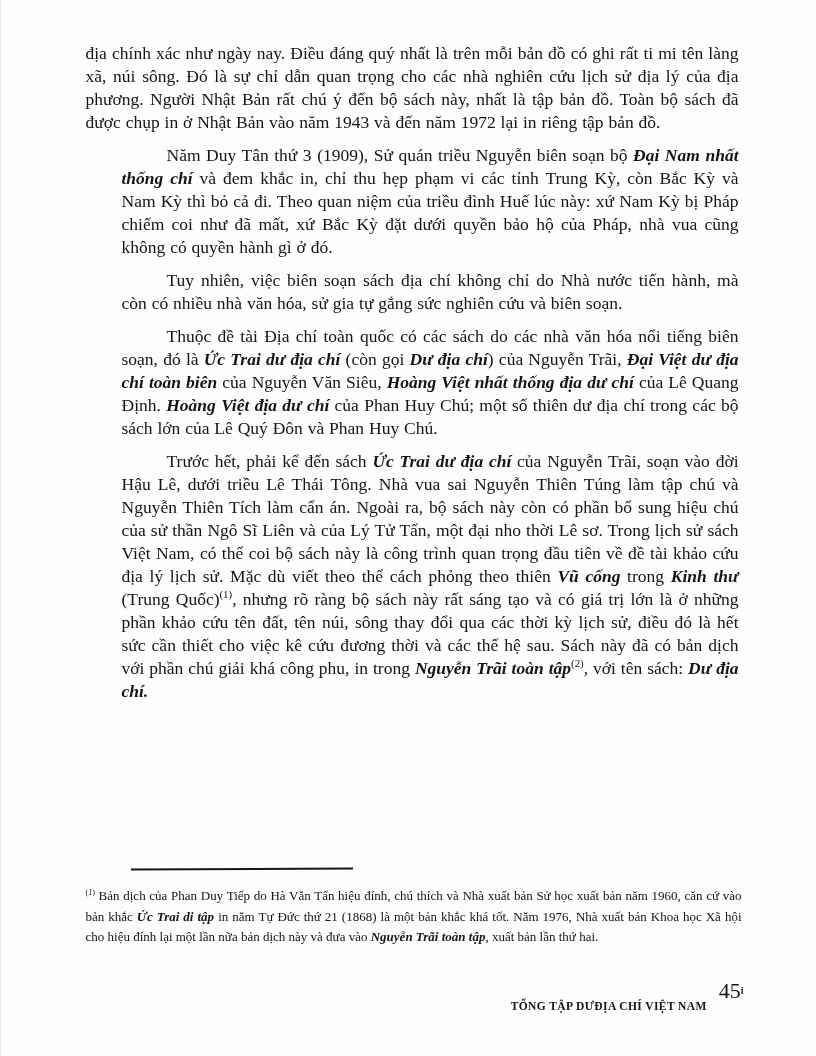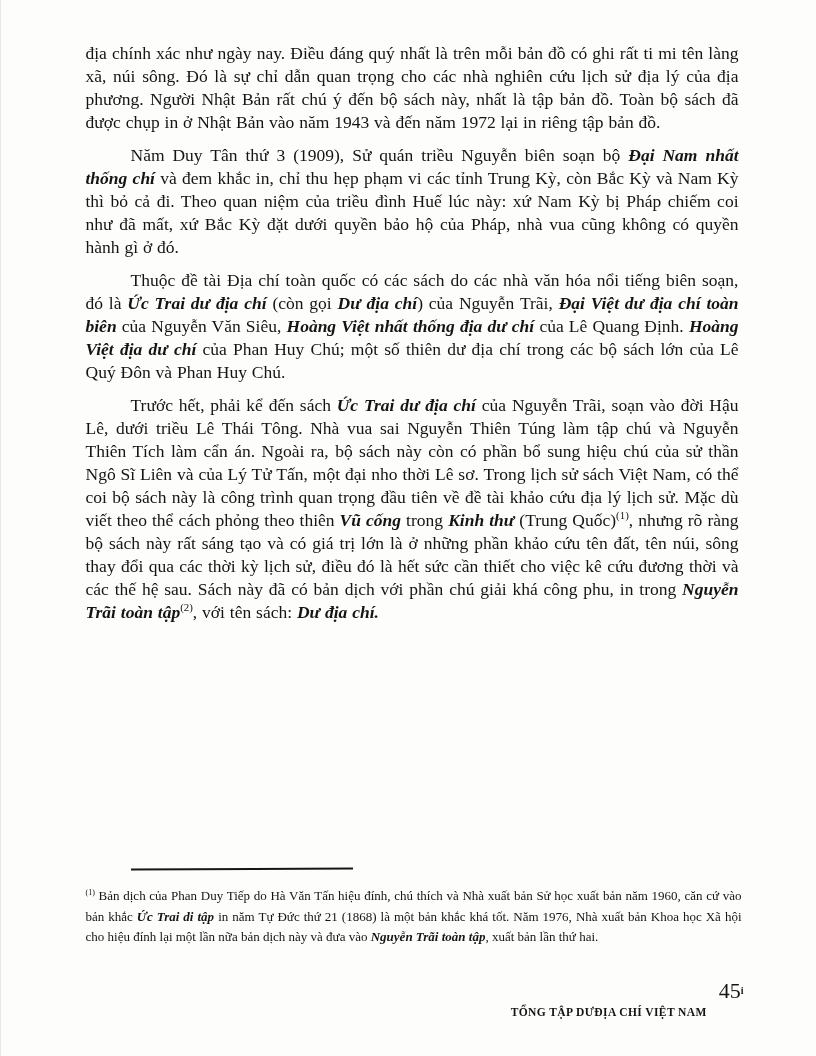--- a/index.html
+++ b/index.html
@@ -20,21 +20,21 @@
     top: 42px;
     width: 653px;
   }
   .body-para {
     font-size: 17.5px;
     line-height: 23px;
     text-align: justify;
     margin-bottom: 10px;
     word-spacing: 0.5px;
   }
-  .body-para.indent { text-indent: 45px; }
+  .body-para.indent { text-indent: 45px; margin-left: 36px; }
   .seg-bi { font-weight: bold; font-style: italic; }
   .seg-sup {
     vertical-align: super;
     font-size: 0.62em;
     line-height: 0;
   }
   .footnote-sep {
     position: absolute;
     left: 130px;
     top: 868px;
@@ -60,21 +60,21 @@
     right: 72px;
     top: 980px;
     display: flex;
     align-items: flex-start;
     gap: 12px;
   }
   .running-title {
     font-size: 11.5px;
     font-weight: bold;
     letter-spacing: 0.4px;
-    margin-top: 26px;
+    margin-top: 20px;
     white-space: nowrap;
   }
   .page-number-block {
     display: flex;
     flex-direction: row;
     align-items: center;
   }
   .page-number {
     font-size: 22px;
     line-height: 22px;
@@ -86,20 +86,21 @@
   }
 </style>
 </head>
 <body>
 
 <div class="page">
 
   <div class="content" id="paragraphs-container">
       <p class="body-para"><span class="seg-n">địa chính xác như ngày nay. Điều đáng quý nhất là trên mỗi bản đồ có ghi rất ti mi tên làng xã, núi sông. Đó là sự chỉ dẫn quan trọng cho các nhà nghiên cứu lịch sử địa lý của địa phương. Người Nhật Bản rất chú ý đến bộ sách này, nhất là tập bản đồ. Toàn bộ sách đã được chụp in ở Nhật Bản vào năm 1943 và đến năm 1972 lại in riêng tập bản đồ.</span></p>
       <p class="body-para indent"><span class="seg-n">Năm Duy Tân thứ 3 (1909), Sử quán triều Nguyễn biên soạn bộ </span><span class="seg-bi">Đại Nam nhất thống chí</span><span class="seg-n"> và đem khắc in, chỉ thu hẹp phạm vi các tỉnh Trung Kỳ, còn Bắc Kỳ và Nam Kỳ thì bỏ cả đi. Theo quan niệm của triều đình Huế lúc này: xứ Nam Kỳ bị Pháp chiếm coi như đã mất, xứ Bắc Kỳ đặt dưới quyền bảo hộ của Pháp, nhà vua cũng không có quyền hành gì ở đó.</span></p>
+      <p class="body-para indent"><span class="seg-n">Tuy nhiên, việc biên soạn sách địa chí không chỉ do Nhà nước tiến hành, mà còn có nhiều nhà văn hóa, sử gia tự gắng sức nghiên cứu và biên soạn.</span></p>
       <p class="body-para indent"><span class="seg-n">Thuộc đề tài Địa chí toàn quốc có các sách do các nhà văn hóa nổi tiếng biên soạn, đó là </span><span class="seg-bi">Ức Trai dư địa chí</span><span class="seg-n"> (còn gọi </span><span class="seg-bi">Dư địa chí</span><span class="seg-n">) của Nguyễn Trãi, </span><span class="seg-bi">Đại Việt dư địa chí toàn biên</span><span class="seg-n"> của Nguyễn Văn Siêu, </span><span class="seg-bi">Hoàng Việt nhất thống địa dư chí</span><span class="seg-n"> của Lê Quang Định. </span><span class="seg-bi">Hoàng Việt địa dư chí</span><span class="seg-n"> của Phan Huy Chú; một số thiên dư địa chí trong các bộ sách lớn của Lê Quý Đôn và Phan Huy Chú.</span></p>
       <p class="body-para indent"><span class="seg-n">Trước hết, phải kể đến sách </span><span class="seg-bi">Ức Trai dư địa chí</span><span class="seg-n"> của Nguyễn Trãi, soạn vào đời Hậu Lê, dưới triều Lê Thái Tông. Nhà vua sai Nguyễn Thiên Túng làm tập chú và Nguyễn Thiên Tích làm cẩn án. Ngoài ra, bộ sách này còn có phần bổ sung hiệu chú của sử thần Ngô Sĩ Liên và của Lý Tử Tấn, một đại nho thời Lê sơ. Trong lịch sử sách Việt Nam, có thể coi bộ sách này là công trình quan trọng đầu tiên về đề tài khảo cứu địa lý lịch sử. Mặc dù viết theo thể cách phỏng theo thiên </span><span class="seg-bi">Vũ cống</span><span class="seg-n"> trong </span><span class="seg-bi">Kinh thư</span><span class="seg-n"> (Trung Quốc)</span><span class="seg-sup">(1)</span><span class="seg-n">, nhưng rõ ràng bộ sách này rất sáng tạo và có giá trị lớn là ở những phần khảo cứu tên đất, tên núi, sông thay đổi qua các thời kỳ lịch sử, điều đó là hết sức cần thiết cho việc kê cứu đương thời và các thế hệ sau. Sách này đã có bản dịch với phần chú giải khá công phu, in trong </span><span class="seg-bi">Nguyễn Trãi toàn tập</span><span class="seg-sup">(2)</span><span class="seg-n">, với tên sách: </span><span class="seg-bi">Dư địa chí.</span></p>
     </div>
 
   <div class="footnote-sep"></div>
 
   <div class="footnotes" id="footnotes-container">
       <p class="footnote"><span class="seg-sup">(1)</span><span class="seg-n"> Bản dịch của Phan Duy Tiếp do Hà Văn Tấn hiệu đính, chú thích và Nhà xuất bản Sử học xuất bản năm 1960, căn cứ vào bản khắc </span><span class="seg-bi">Ức Trai di tập</span><span class="seg-n"> in năm Tự Đức thứ 21 (1868) là một bản khắc khá tốt. Năm 1976, Nhà xuất bản Khoa học Xã hội cho hiệu đính lại một lần nữa bản dịch này và đưa vào </span><span class="seg-bi">Nguyễn Trãi toàn tập</span><span class="seg-n">, xuất bản lần thứ hai.</span></p>
     </div>
 

